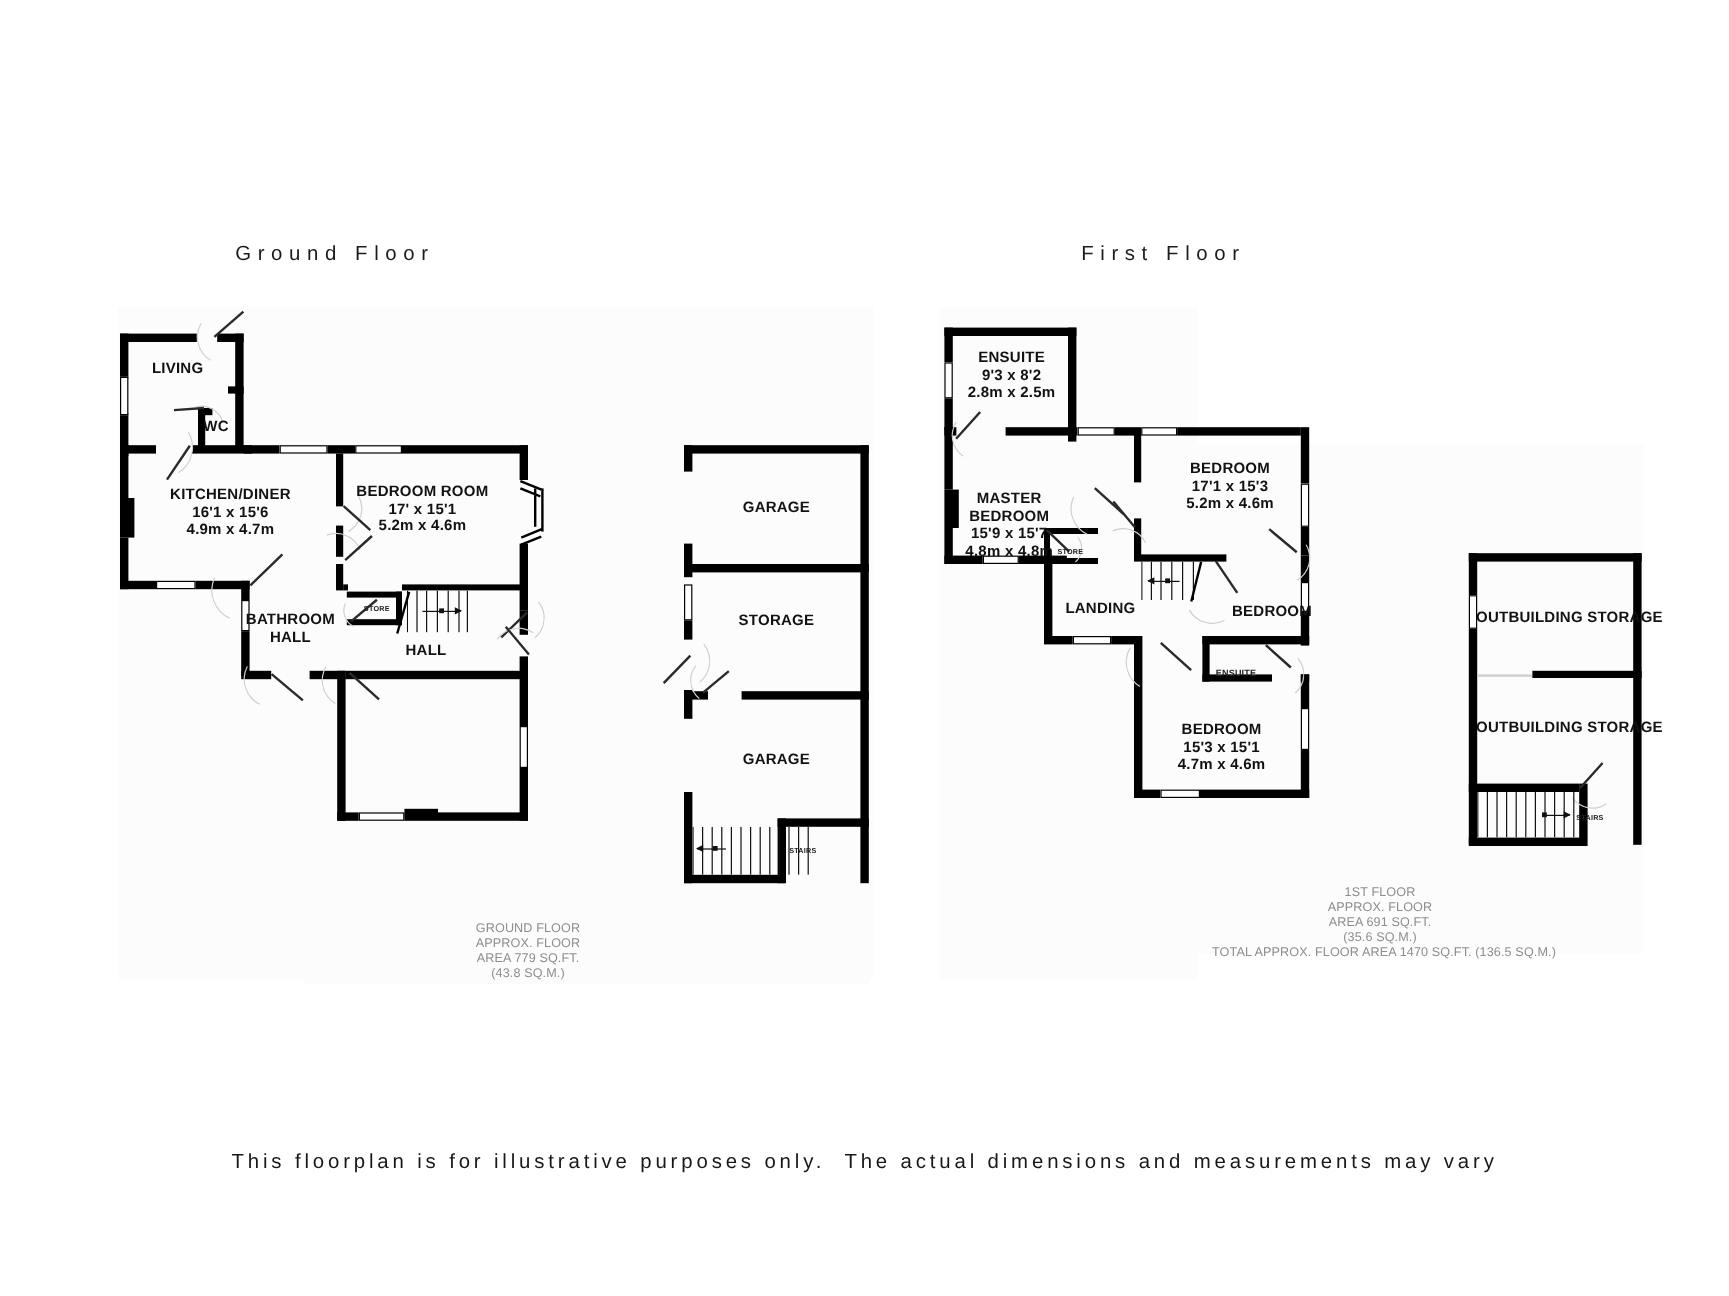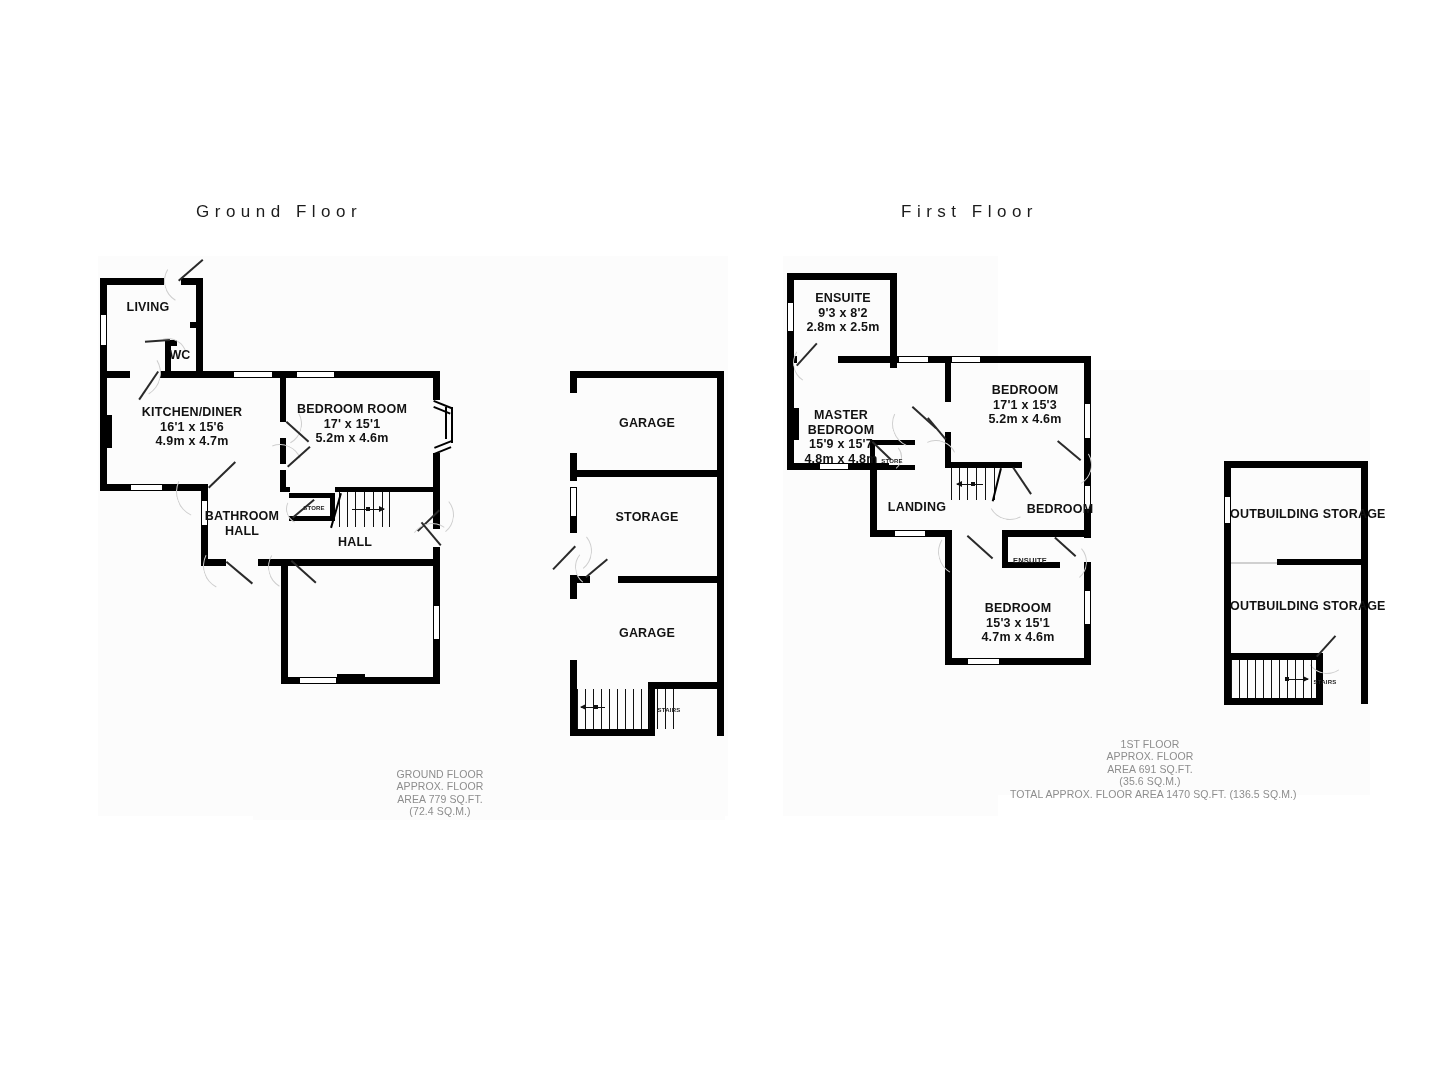--- a/index.html
+++ b/index.html
@@ -378,21 +378,21 @@
       <span>STORAGE</span>
     </div>
     <div class="room" style="left:592px; top:626px; width:110px;">
       <span>GARAGE</span>
     </div>
 
     <div class="area-note" style="left:330px; top:768px; width:220px;">
       <span class="wide">GROUND FLOOR</span>
       <span class="wide">APPROX. FLOOR</span>
       <span class="wide">AREA 779 SQ.FT.</span>
-      <span class="wide">(72.4 SQ.M.)</span>
+      <span class="wide">(43.8 SQ.M.)</span>
     </div>
   </div>
 
   <div class="plan" style="left:0px; top:0px; width:1441px; height:840px;">
 
     <div class="plan-bg" style="left:783px; top:256px; width:215px; height:560px;"></div>
     <div class="plan-bg" style="left:998px; top:370px; width:372px; height:425px;"></div>
 
     <div class="wall" style="left:787px; top:273px; width:110px; height:7px;"></div>
     <div class="wall" style="left:890px; top:273px; width:7px; height:95px;"></div>
@@ -581,14 +581,17 @@
 
     <div class="area-note" style="left:1010px; top:738px; width:280px;">
       <span class="wide">1ST FLOOR</span>
       <span class="wide">APPROX. FLOOR</span>
       <span class="wide">AREA 691 SQ.FT.</span>
       <span class="wide">(35.6 SQ.M.)</span>
       <span class="wide">TOTAL APPROX. FLOOR AREA 1470 SQ.FT. (136.5 SQ.M.)</span>
     </div>
   </div>
 
+  <div class="disclaimer">
+    <span>This floorplan is for illustrative purposes only.</span><span class="gap"></span><span>The actual dimensions and measurements may vary</span>
+  </div>
 
 </div>
 
 </body></html>

